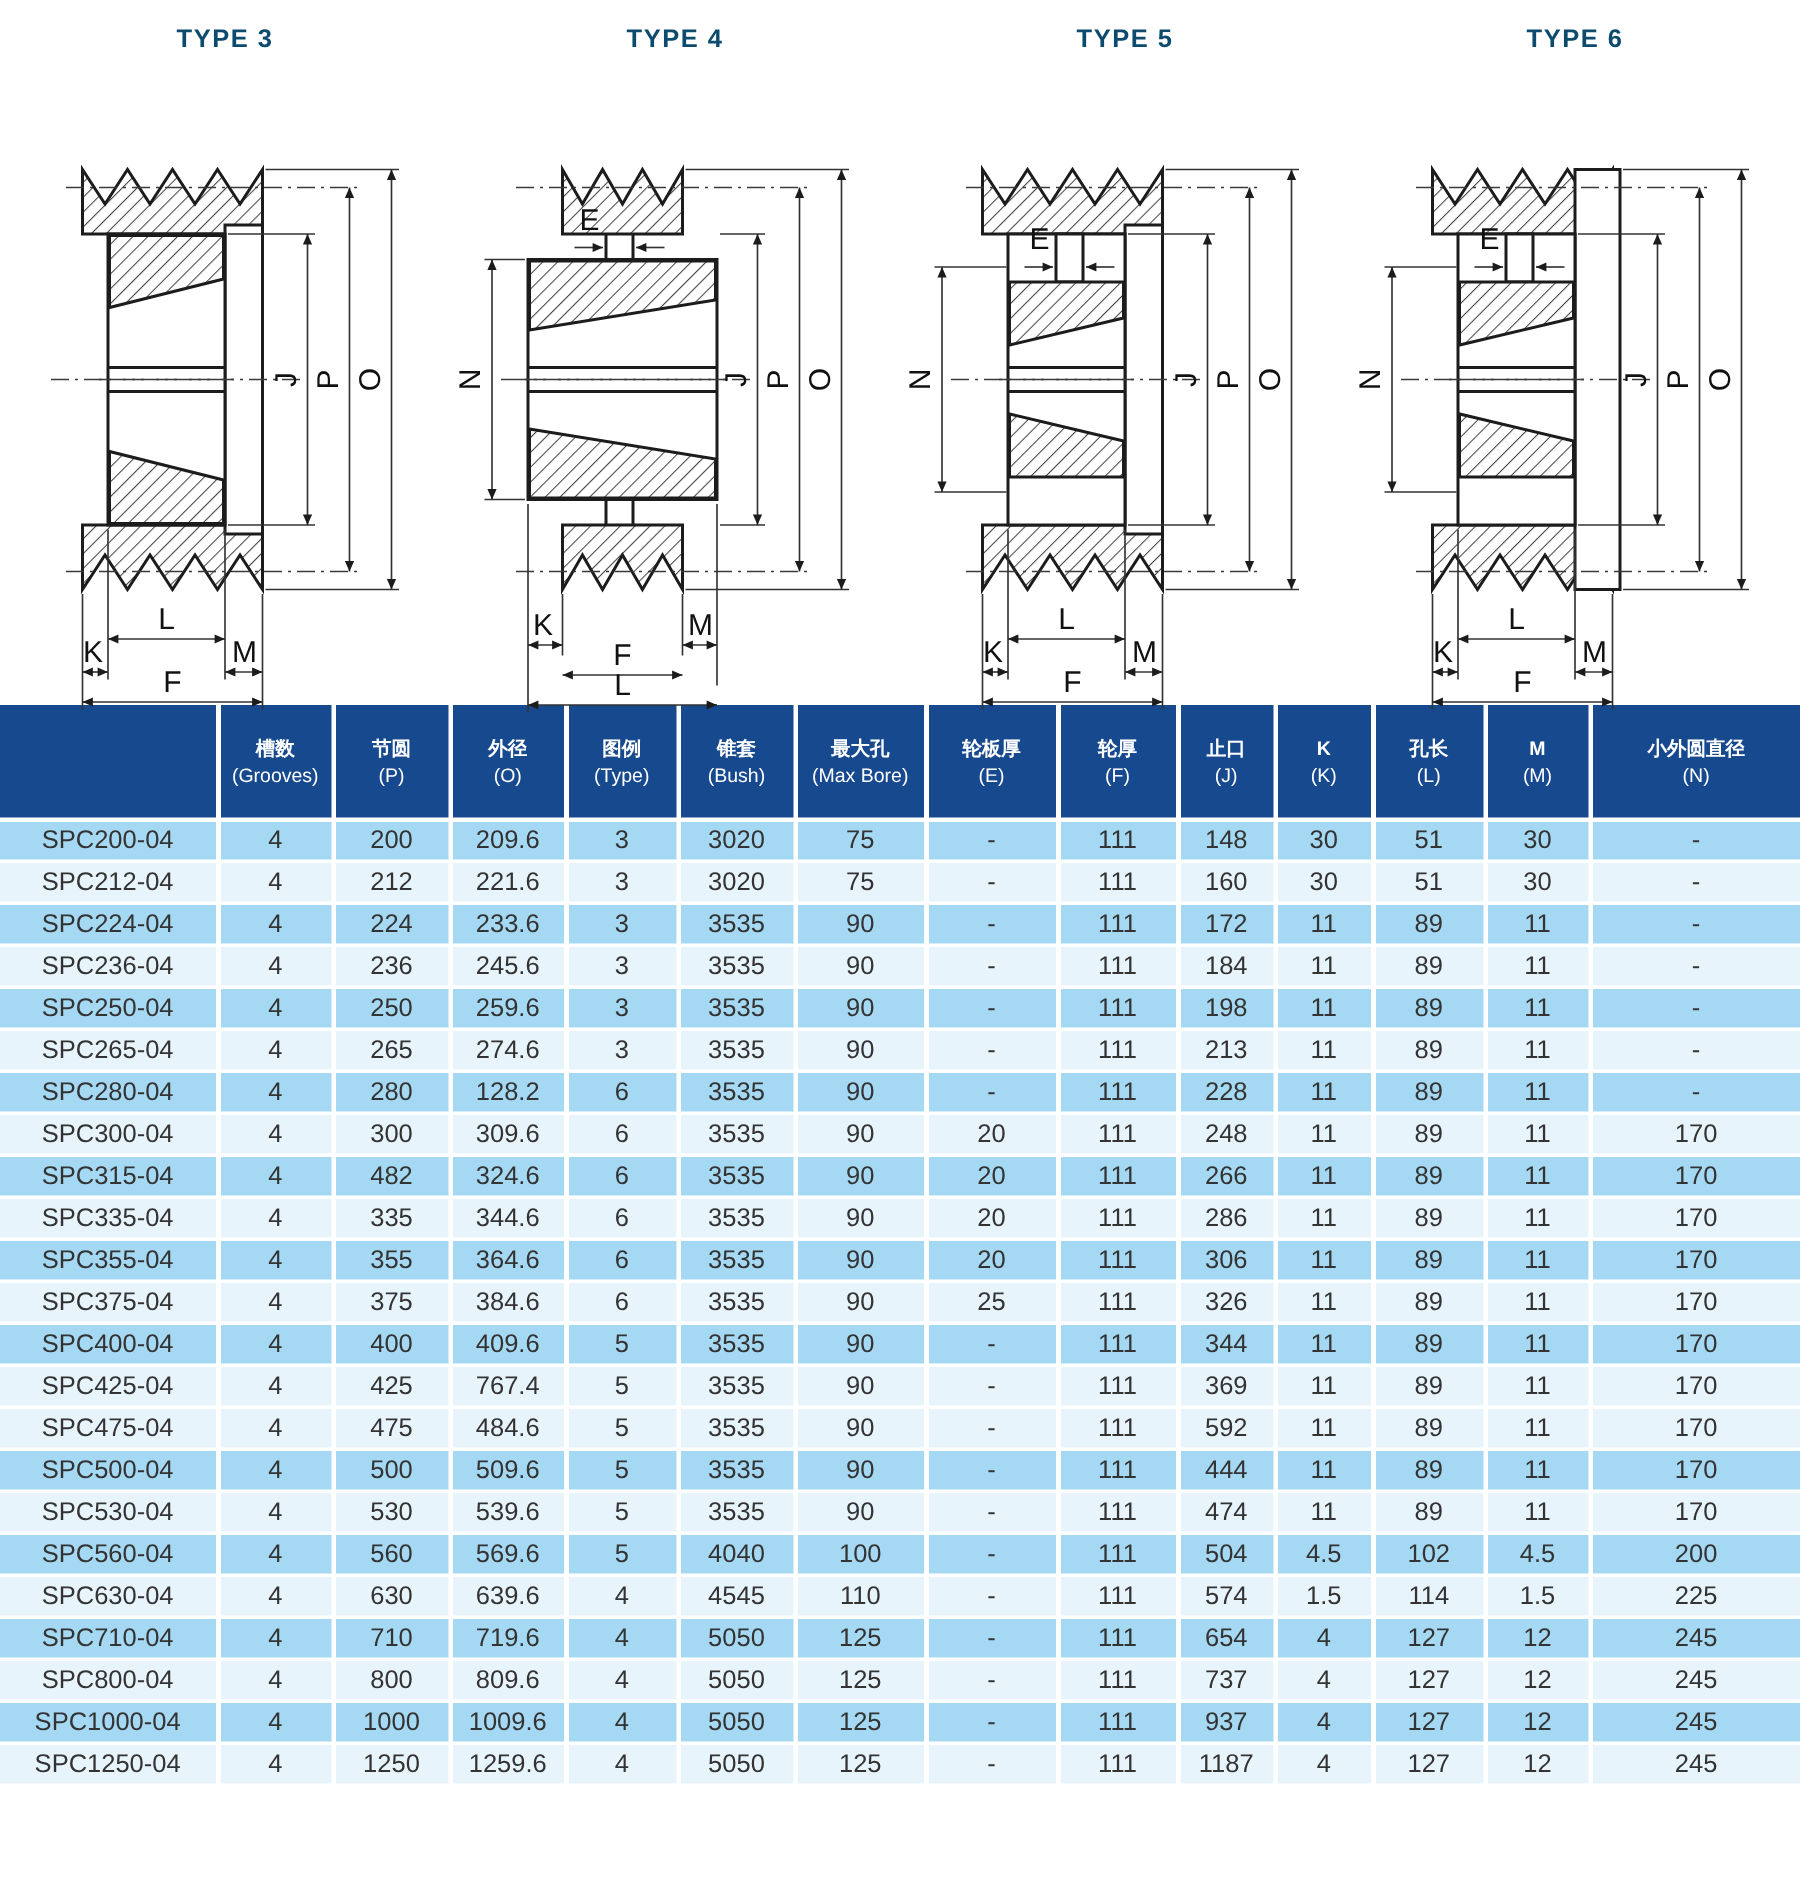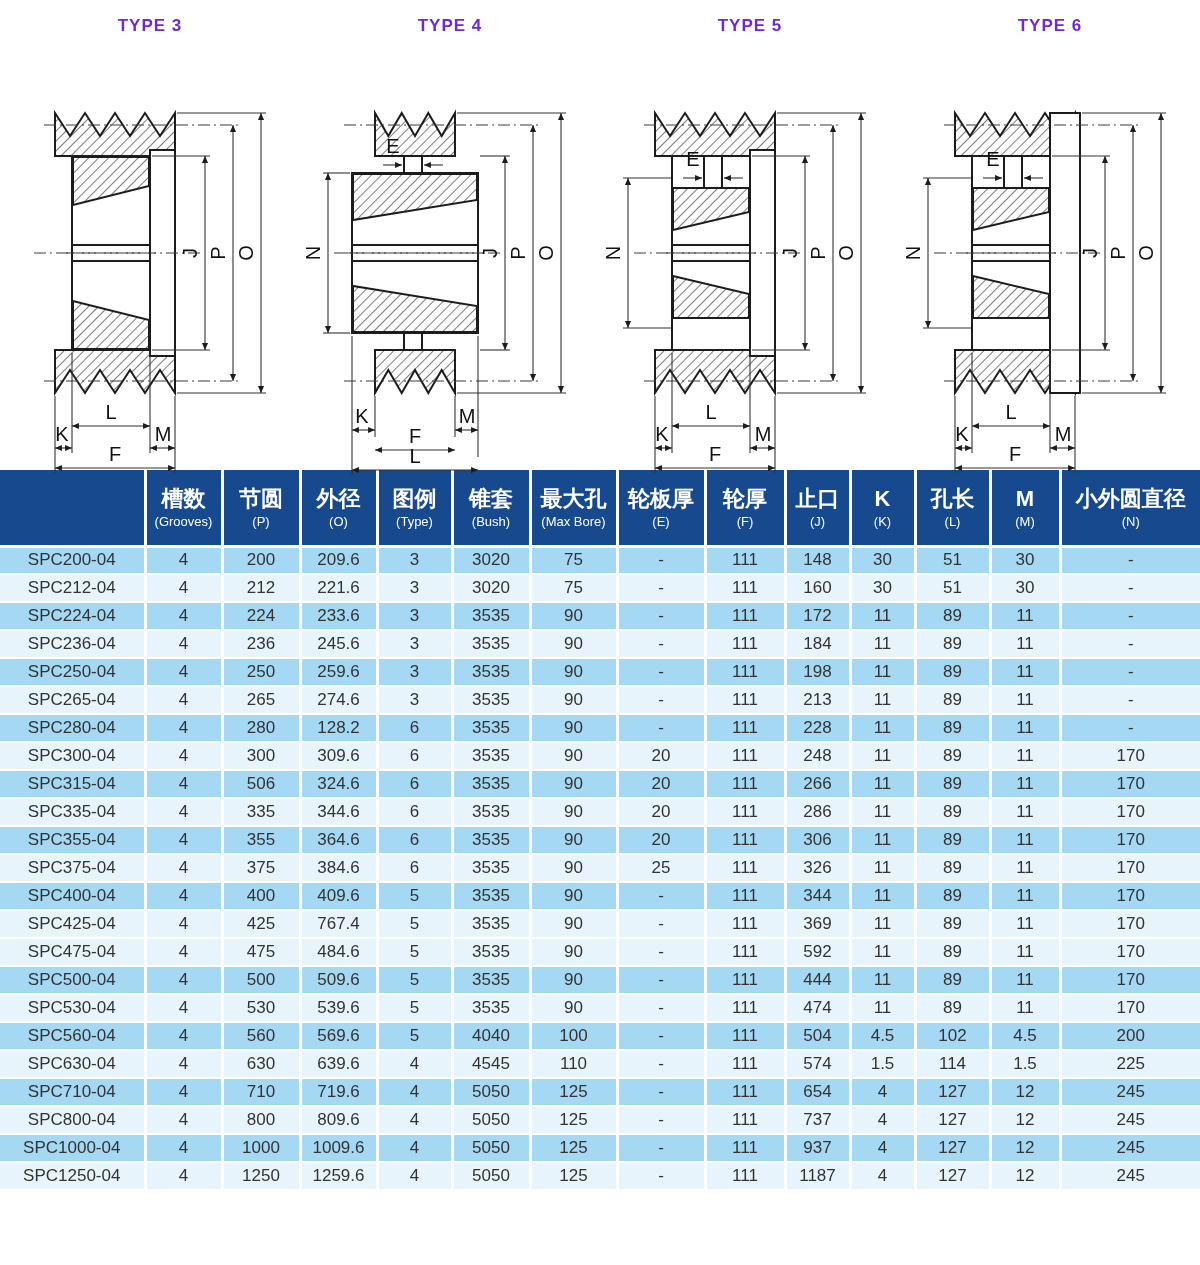--- a/index.html
+++ b/index.html
@@ -5,31 +5,31 @@
   :root{
     --c-header:#17498e;
     --c-row-a:#a5d8f2;
     --c-row-b:#e8f4fc;
     --c-ink:#333333;
   }
   *{box-sizing:border-box}
   body{margin:0;width:1200px;background:#fff;font-family:"Liberation Sans","DejaVu Sans",sans-serif}
   .diagrams{display:flex;height:470px;width:1200px}
   .diagram{flex:1;position:relative}
-  .dwg-title{margin-top:16px;text-align:center;font-size:17px;font-weight:bold;letter-spacing:1px;color:#6d28d9;height:22px}
+  .dwg-title{margin-top:16px;text-align:center;font-size:17px;font-weight:bold;letter-spacing:1px;color:#0c4a6e;height:22px}
   .diagram svg{display:block;margin:0 auto}
   .part{stroke:#1c1c1c;stroke-width:2}
   .dim,.ext{stroke:#333;stroke-width:1.1;fill:none}
   .cl{stroke:#3a3a3a;stroke-width:1;stroke-dasharray:12 4 2 4;fill:none}
   .lbl{font:20px "Liberation Sans","DejaVu Sans",sans-serif;fill:#111;text-anchor:middle}
   table{border-collapse:collapse;table-layout:fixed;width:1200px}
   th,td{border-right:3px solid #fff;border-bottom:2px solid #fff;text-align:center;padding:0;overflow:hidden}
   th:last-child,td:last-child{border-right:none}
   thead th{background:var(--c-header);color:#fff;height:76px;vertical-align:middle;border-bottom:3px solid #fff}
-  .h-zh{font-size:22px;font-weight:bold;line-height:1.2}
+  .h-zh{font-size:13px;font-weight:bold;line-height:1.2}
   .h-en{font-size:13px;font-weight:normal;margin-top:2px}
   td{height:28px;font-size:17px;color:var(--c-ink)}
   tr.ra td{background:var(--c-row-a)}
   tr.rb td{background:var(--c-row-b)}
 </style>
 </head>
 <body>
 
 <div class="diagrams">
   <div class="diagram">
@@ -462,21 +462,21 @@
         <td>111</td>
         <td>248</td>
         <td>11</td>
         <td>89</td>
         <td>11</td>
         <td>170</td>
       </tr>
       <tr class="ra">
         <td>SPC315-04</td>
         <td>4</td>
-        <td>506</td>
+        <td>482</td>
         <td>324.6</td>
         <td>6</td>
         <td>3535</td>
         <td>90</td>
         <td>20</td>
         <td>111</td>
         <td>266</td>
         <td>11</td>
         <td>89</td>
         <td>11</td>

